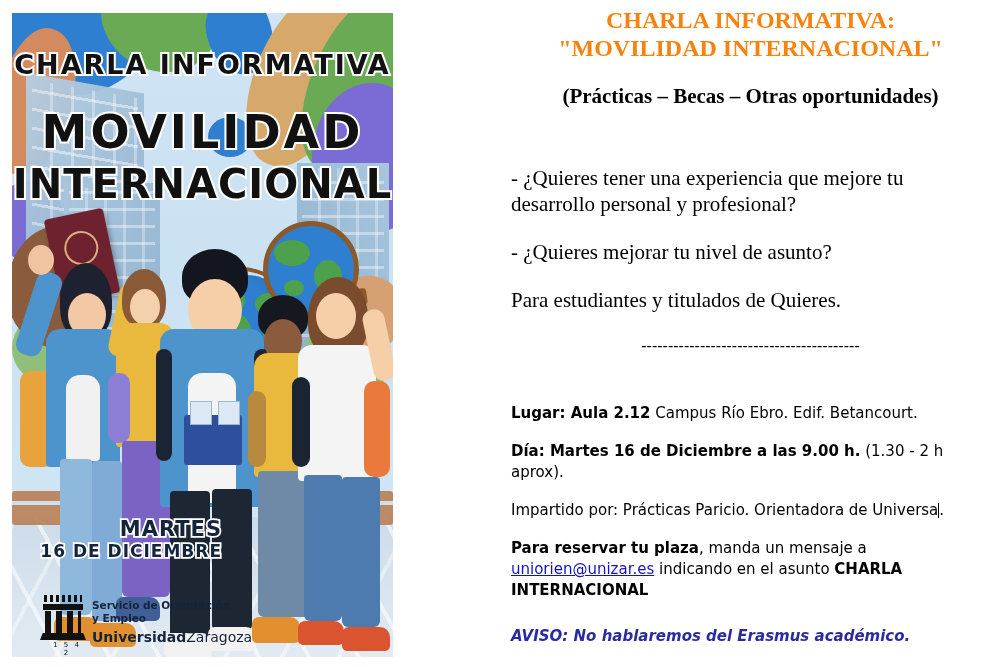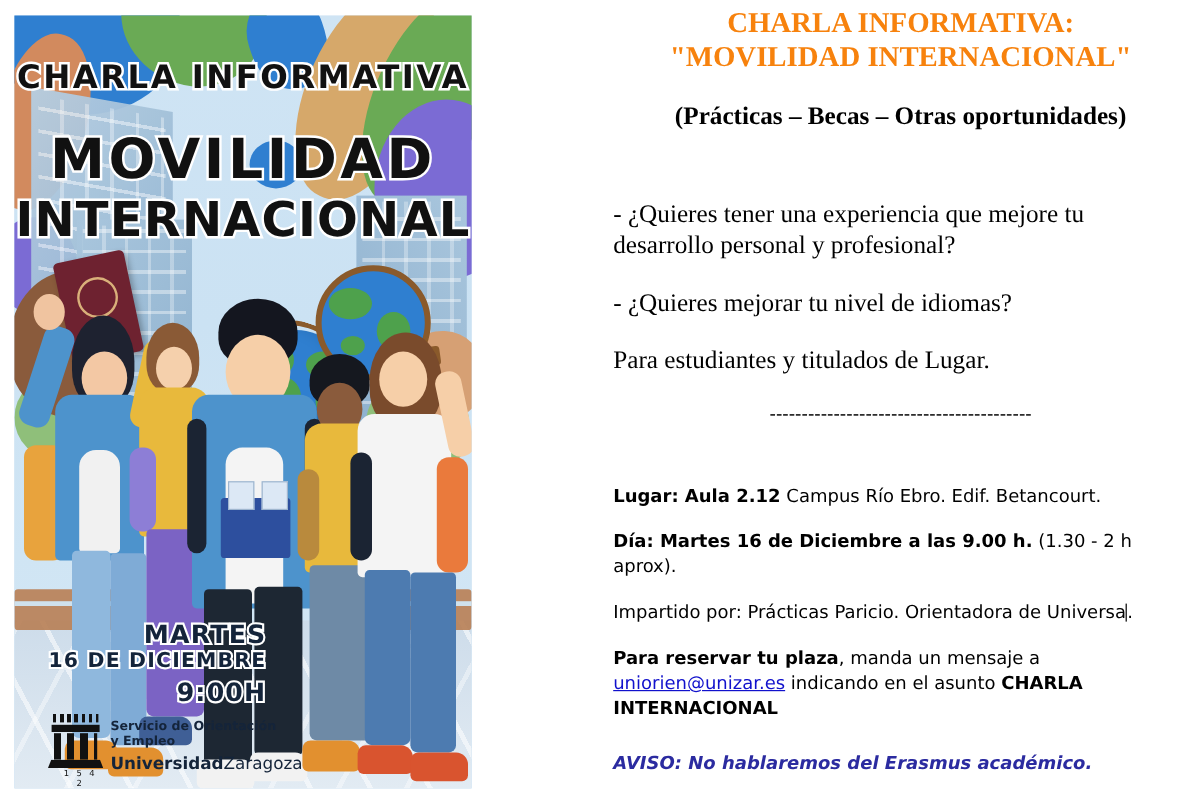--- a/index.html
+++ b/index.html
@@ -260,21 +260,20 @@
     <div class="pack" style="left:280px;bottom:190px;width:18px;height:90px;background:#1b2433;"></div>
     <div class="leg" style="left:292px;bottom:36px;width:38px;height:146px;background:#4d7bb0;"></div>
     <div class="leg" style="left:330px;bottom:30px;width:38px;height:150px;background:#4d7bb0;"></div>
     <div class="shoe" style="left:286px;bottom:12px;width:46px;height:24px;background:#d9542f;"></div>
     <div class="shoe" style="left:330px;bottom:6px;width:48px;height:24px;background:#d9542f;"></div>
     <div class="arm" style="left:356px;bottom:276px;width:22px;height:72px;background:#f6cfa8;transform:rotate(-12deg);"></div>
   </div>
 
   <div class="pdate pd1">MARTES</div>
   <div class="pdate pd2">16 DE DICIEMBRE</div>
-  <div class="pdate pd3">9:00H</div>
 
   <div class="uz">
     <div class="roofdots"></div>
     <div class="arch"></div>
     <div class="cols"></div>
     <div class="base"></div>
     <div class="yr">1 5 4 2</div>
   </div>
   <div class="uztxt">
     <div class="l1">Servicio de Orientación</div>
@@ -288,22 +287,22 @@
 <div id="doc">
 
   <div class="title">
     <div>CHARLA INFORMATIVA:</div>
     <div>"MOVILIDAD INTERNACIONAL"</div>
   </div>
 
   <div class="subtitle">(Prácticas – Becas – Otras oportunidades)</div>
 
   <p class="q q1">- ¿Quieres tener una experiencia que mejore tu desarrollo personal y profesional?</p>
-  <p class="q q2">- ¿Quieres mejorar tu nivel de idiomas?</p>
-  <p class="q q3">Para estudiantes y titulados de Lugar.</p>
+  <p class="q q2">- ¿Quieres mejorar tu nivel de asunto?</p>
+  <p class="q q3">Para estudiantes y titulados de Quieres.</p>
 
   <div class="sep">-----------------------------------------</div>
 
   <div class="info i1">
     <span class="b">Lugar: Aula 2.12</span><span> Campus Río Ebro. Edif. Betancourt.</span>
   </div>
 
   <div class="info i2">
     <span class="b">Día: Martes 16 de Diciembre a las 9.00 h.</span><span> (1.30 - 2 h aprox).</span>
   </div>

